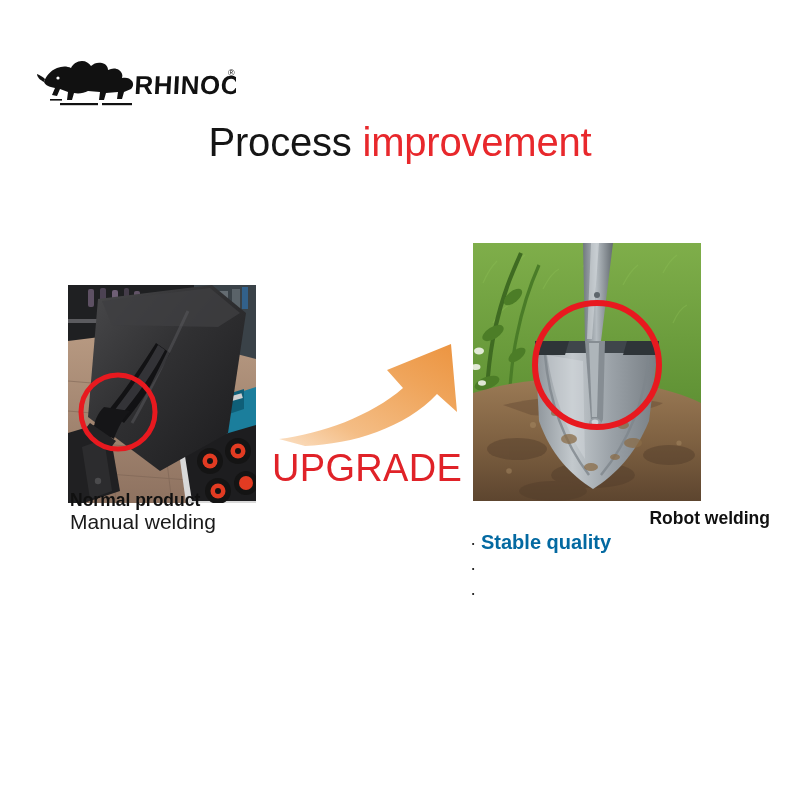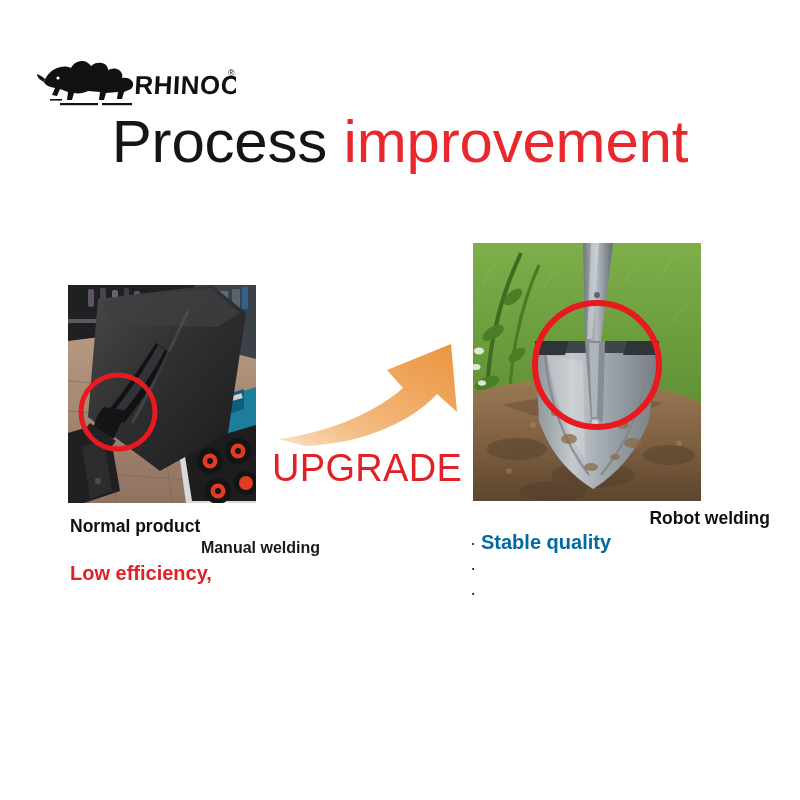--- a/index.html
+++ b/index.html
@@ -29,21 +29,21 @@
   }
   #logo svg { display: block; }
 
   
   #title {
     position: absolute;
     left: 0;
     top: 116px;
     width: 800px;
     text-align: center;
-    font-size: 60px;
+    font-size: 40px;
     line-height: 52px;
     font-weight: 400;
     letter-spacing: -0.2px;
     white-space: nowrap;
   }
   #title .t-black { color: #151515; }
   #title .t-red { color: #e8282c; }
 
   
   .photo {
@@ -87,44 +87,43 @@
     font-weight: 400;
     color: #e02228;
     letter-spacing: 0.3px;
     white-space: nowrap;
   }
 
   
   #caption-left {
     position: absolute;
     left: 70px;
-    top: 516px;
+    top: 490px;
     width: 250px;
   }
   #caption-right {
     position: absolute;
     left: 470px;
     top: 508px;
     width: 300px;
   }
   .cap-head {
     font-size: 17.5px;
     line-height: 21px;
     font-weight: bold;
     color: #101010;
     white-space: nowrap;
   }
   .cap-head.indent { padding-left: 11px; text-align: right; }
   .cap-sub {
-    font-size: 16px;
+    font-size: 21px;
     line-height: 21px;
-    font-weight: 700;
+    font-weight: 400;
     color: #1a1a1a;
     white-space: nowrap;
-    text-align: right;
   }
   .cap-red {
     font-size: 20px;
     line-height: 24px;
     font-weight: bold;
     color: #e22027;
     white-space: nowrap;
   }
   #caption-left .cap-red-wrap { margin-top: 3px; }
   .bullet-row {
@@ -402,21 +401,20 @@
       </g>
     </svg>
   </div>
 
   <div id="upgrade">UPGRADE</div>
 
   <div id="caption-left">
     <div class="cap-head">Normal product</div>
     <div class="cap-sub">Manual welding</div>
     <div class="cap-red-wrap">
-      <div class="cap-red">Low efficiency,</div>
     </div>
   </div>
 
   <div id="caption-right">
     <div class="cap-head indent">Robot welding</div>
 
     <div class="bullet-row">
       <span class="bullet-dot">·</span>
       <span class="bullet-text">Stable quality</span>
     </div>

